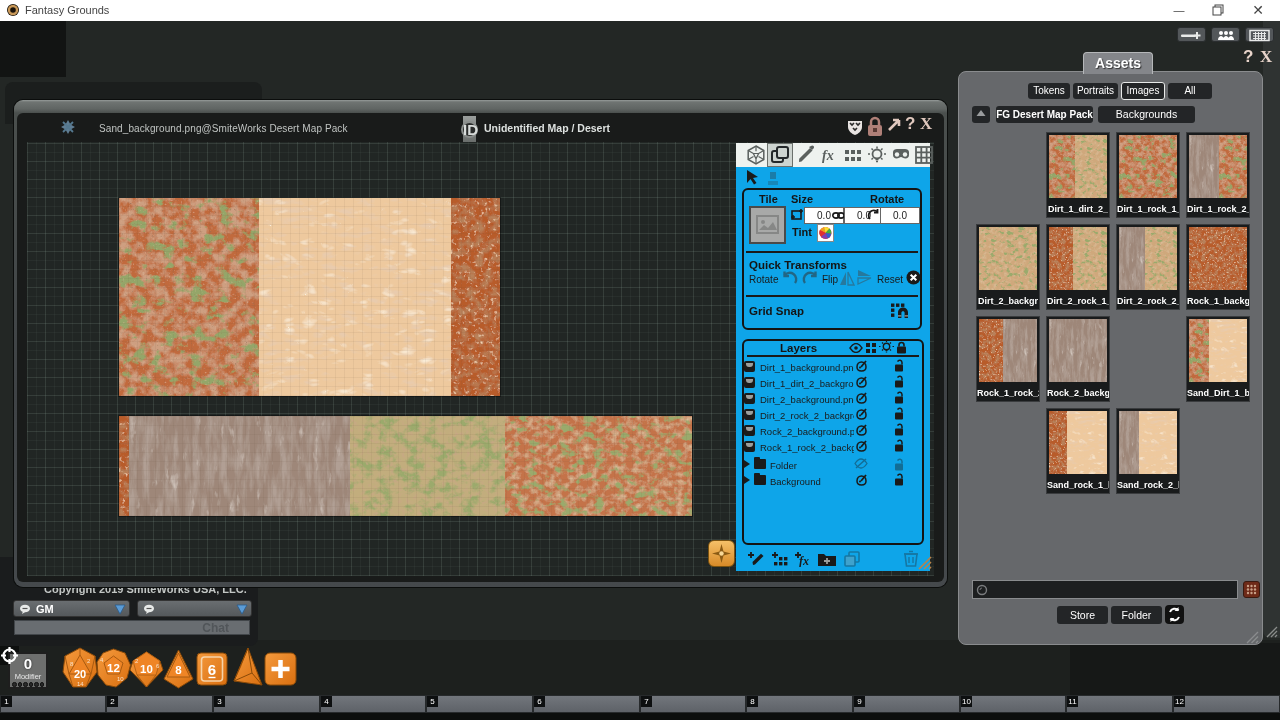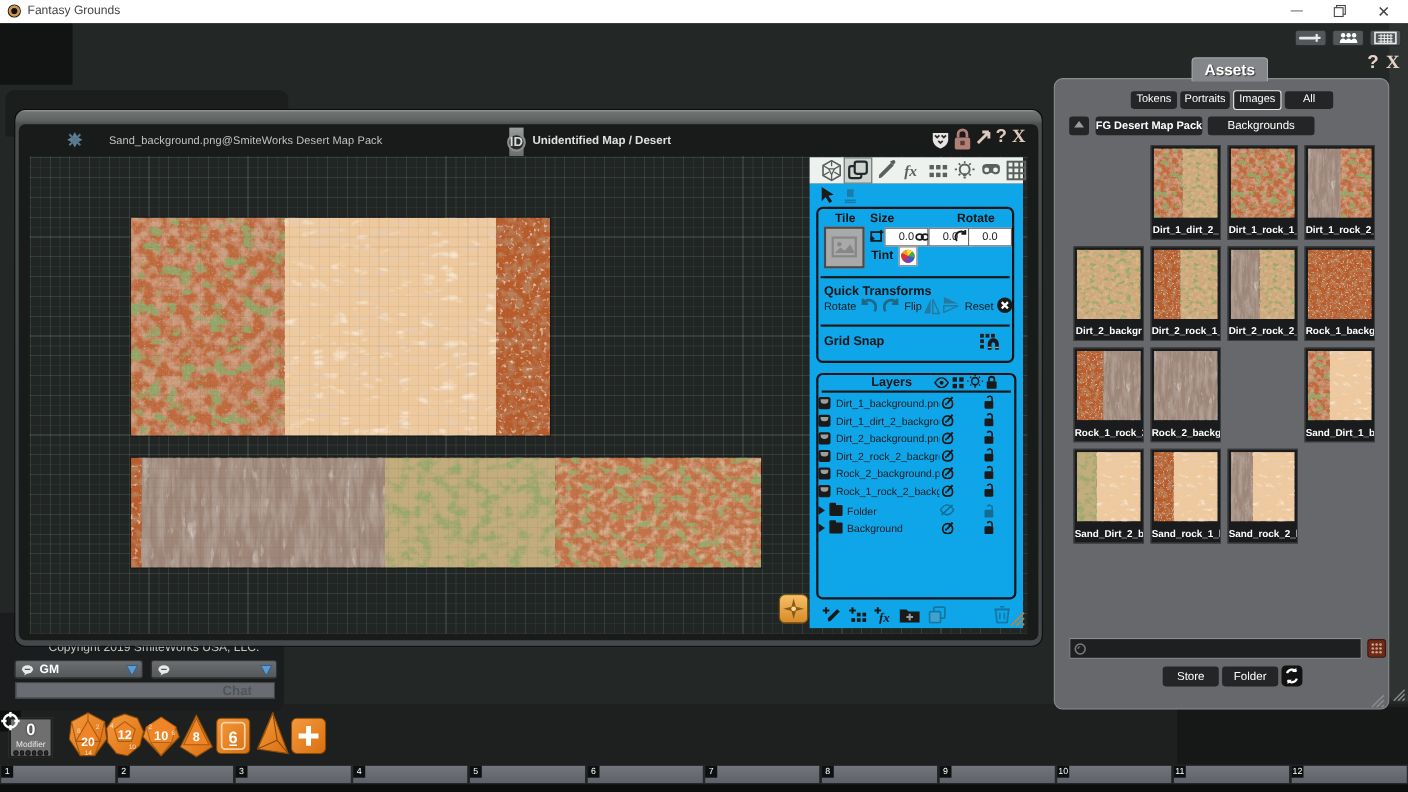--- a/index.html
+++ b/index.html
@@ -171,21 +171,21 @@
 
  <div id="mapwin" class="abs">
   <div id="mapbody">
    <div id="maphead">
     <svg class="abs" style="left:42px;top:5px" width="18" height="18" viewBox="0 0 18 18">
               <path d="M9 2l2.5 4.5L16 9l-4.5 2.5L9 16l-2.5-4.5L2 9l4.5-2.5z" fill="#5f7d93"></path>
               <path d="M4 4l10 10M14 4l-10 10" stroke="#54788f" stroke-width="1.8"></path>
             </svg>
     <div class="abs" style="left:82px;font-size:10px;letter-spacing:0.1px;top:10px">Sand_background.png@SmiteWorks Desert Map Pack</div>
     <div class="abs" style="left:446px;top:3px;width:13px;height:26px;background:linear-gradient(#9a9e9c,#6a6e6c)"></div>
-    <div class="abs" style="left:444px;top:8px;width:17px;height:17px;border-radius:50%;background:#2a2c2b;border:2px solid #8a8e8c;color:#d8dcda;font-size:12px;font-weight:bold;text-align:center;line-height:13px">ID</div>
+    <div class="abs" style="left:444px;top:8px;width:17px;height:17px;border-radius:50%;background:#2a2c2b;border:2px solid #8a8e8c;color:#d8dcda;font-size:15px;font-weight:bold;text-align:center;line-height:13px">ID</div>
     <div class="abs" style="left:467px;top:9px;font-weight:bold;color:#dde1df;font-size:10.5px">Unidentified Map / Desert</div>
 
     <svg class="abs" style="left:828px;top:4px" width="20" height="20" viewBox="0 0 20 20">
               <path d="M3 4h14v6c0 4-4 7-7 8-3-1-7-4-7-8z" fill="#e8e4e2"></path>
               <path d="M5 6l2 2 2-2M11 6l2 2 2-2M8 11l2 2 2-2" stroke="#2a2a2a" stroke-width="1.6" fill="none"></path>
             </svg>
     <svg class="abs" style="left:849px;top:3px" width="18" height="22" viewBox="0 0 18 22">
               <rect x="2" y="9" width="14" height="11" rx="2" fill="#b08078"></rect>
               <path d="M5 9V6a4 4 0 018 0v3" fill="none" stroke="#b08078" stroke-width="2.5"></path>
               <rect x="7" y="12" width="4" height="4" fill="#5a3a34"></rect>
@@ -342,21 +342,21 @@
             <rect x="6" y="2.5" width="3.4" height="3.4"></rect>
             <rect x="11" y="2.5" width="3.4" height="3.4"></rect>
             <rect x="1" y="7.5" width="3.4" height="3.4"></rect>
             <rect x="1" y="12.5" width="3.4" height="3.4"></rect>
             <path d="M8 17v-5.5c0-2.8 2.2-5 5-5s5 2.2 5 5V17h-3.4v-5.2c0-.9-.7-1.6-1.6-1.6s-1.6.7-1.6 1.6V17z"></path>
           </g>
           <path d="M8 14.8h3.4M14.6 14.8H18" stroke="#9c9e9c" stroke-width="1.2"></path>
         </svg>
 
   <div class="gbox" style="left:6px;top:172px;width:182px;height:206px"></div>
-  <div class="blab" style="left:56px;top:175px;font-size:11.5px">Layers</div>
+  <div class="blab" style="left:44px;top:175px;font-size:11.5px">Layers</div>
   <svg class="abs" style="left:113px;top:176px" width="14" height="10" viewBox="0 0 14 10">
           <path d="M1 5c2-3 4-4.5 6-4.5S11 2 13 5c-2 3-4 4.5-6 4.5S3 8 1 5z" fill="none" stroke="#1a1a1a" stroke-width="1.4"></path>
           <circle cx="7" cy="5" r="1.8" fill="#1a1a1a"></circle>
         </svg>
   <svg class="abs" style="left:129px;top:175px" width="12" height="12" viewBox="0 0 12 12">
           <g fill="#1a1a1a">
             <rect x="1" y="1" width="4" height="4"></rect>
             <rect x="7" y="1" width="4" height="4"></rect>
             <rect x="1" y="7" width="4" height="4"></rect>
             <rect x="7" y="7" width="4" height="4"></rect>
@@ -602,29 +602,20 @@
           <div class="lab">Rock_2_backgr</div>
         </div>
   <div class="cell" style="left:227px;top:244px">
           <div class="img">
             <div class="sc">
               <div class="abs tD1" style="left:0px;top:0;width:40px;height:126px"></div>
               <div class="abs tSa" style="left:40px;top:0;width:76px;height:126px"></div>
             </div>
           </div>
           <div class="lab">Sand_Dirt_1_b</div>
-        </div>
-  <div class="cell" style="left:17px;top:336px">
-          <div class="img">
-            <div class="sc">
-              <div class="abs tDG" style="left:0px;top:0;width:36px;height:126px"></div>
-              <div class="abs tSa" style="left:36px;top:0;width:80px;height:126px"></div>
-            </div>
-          </div>
-          <div class="lab">Sand_Dirt_2_b</div>
         </div>
   <div class="cell" style="left:87px;top:336px">
           <div class="img">
             <div class="sc">
               <div class="abs tRR" style="left:0px;top:0;width:36px;height:126px"></div>
               <div class="abs tSa" style="left:36px;top:0;width:80px;height:126px"></div>
             </div>
           </div>
           <div class="lab">Sand_rock_1_b</div>
         </div>
@@ -668,21 +659,21 @@
           </svg>
   </div>
   <svg class="abs" style="left:287px;top:559px" width="13" height="13" viewBox="0 0 13 13">
           <path d="M12 1L1 12M12 5.5L5.5 12M12 10l-2 2" stroke="#8a8c8e" stroke-width="1.4"></path>
         </svg>
  </div>
  <div class="abs" style="left:1243px;top:26px;font-size:17px;font-weight:bold;color:#e8d4ca;z-index:8">?</div>
  <div class="abs" style="left:1260px;top:26px;font-size:17px;font-weight:bold;color:#e8d4ca;z-index:8;font-family:'Liberation Serif',serif">X</div>
 
  <div id="chatwin" class="abs">
-  <div class="abs" style="left:44px;top:26px;font-size:11px;font-weight:normal;color:#c2c6c4">Copyright 2019 SmiteWorks USA, LLC.</div>
+  <div class="abs" style="left:44px;top:26px;font-size:11px;font-weight:bold;color:#c2c6c4">Copyright 2019 SmiteWorks USA, LLC.</div>
   <div class="abs" style="left:13px;top:43px;width:117px;height:17px;background:linear-gradient(#6a6e71,#54585b);border:1px solid #333;border-radius:3px">
     <svg style="position:absolute;left:5px;top:3px" width="13" height="11" viewBox="0 0 13 11">
             <ellipse cx="6" cy="4.5" rx="5" ry="3.8" fill="#e8eae9"></ellipse>
             <path d="M4 7l-1 3 4-2.5z" fill="#e8eae9"></path>
             <path d="M3.5 4.5h5" stroke="#555" stroke-width="1.2"></path>
           </svg>
     <span style="position:absolute;left:22px;top:2px;font-size:11px;font-weight:bold;color:#fff">GM</span>
     <svg style="position:absolute;right:3px;top:3px" width="12" height="11" viewBox="0 0 12 11">
             <path d="M1 1h10L6 10z" fill="#5b9bd5" stroke="#2a5a8a" stroke-width="0.8"></path>
           </svg>

